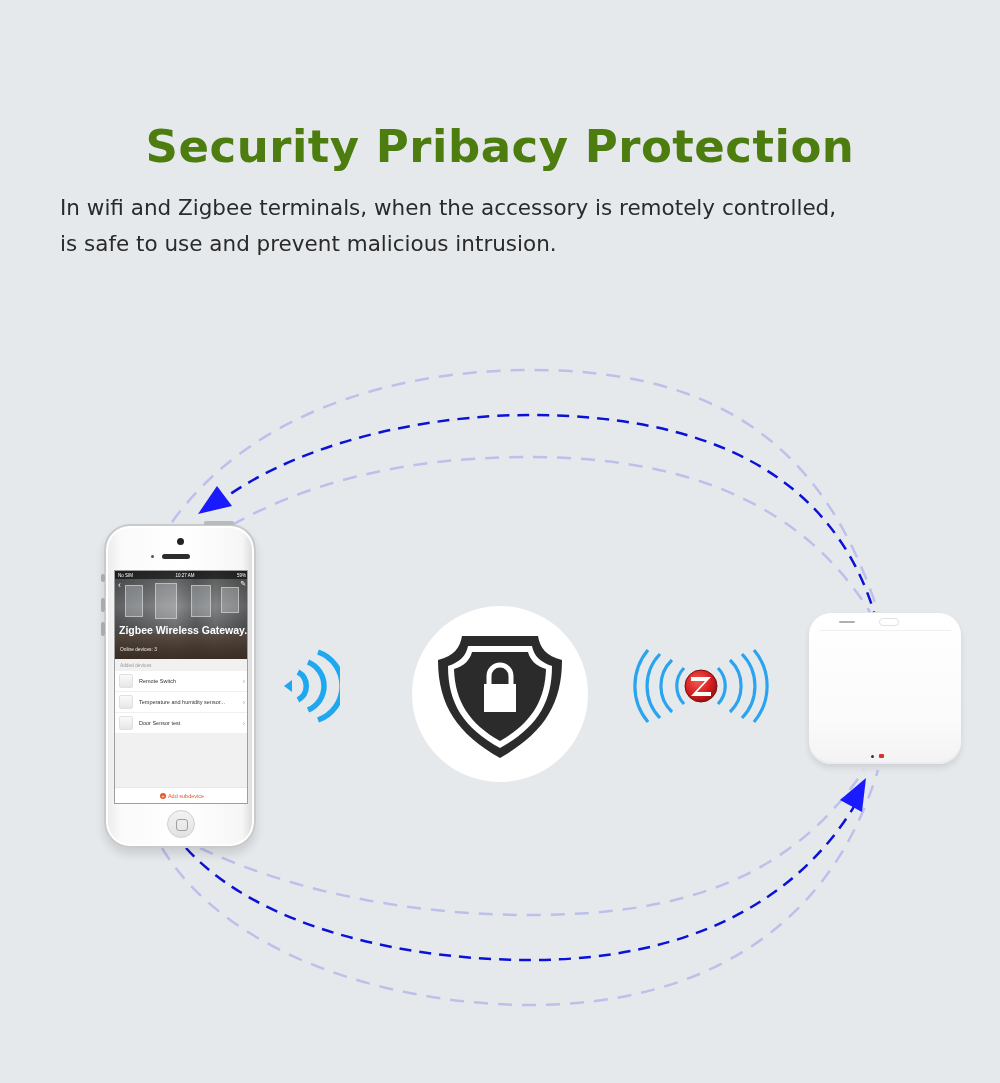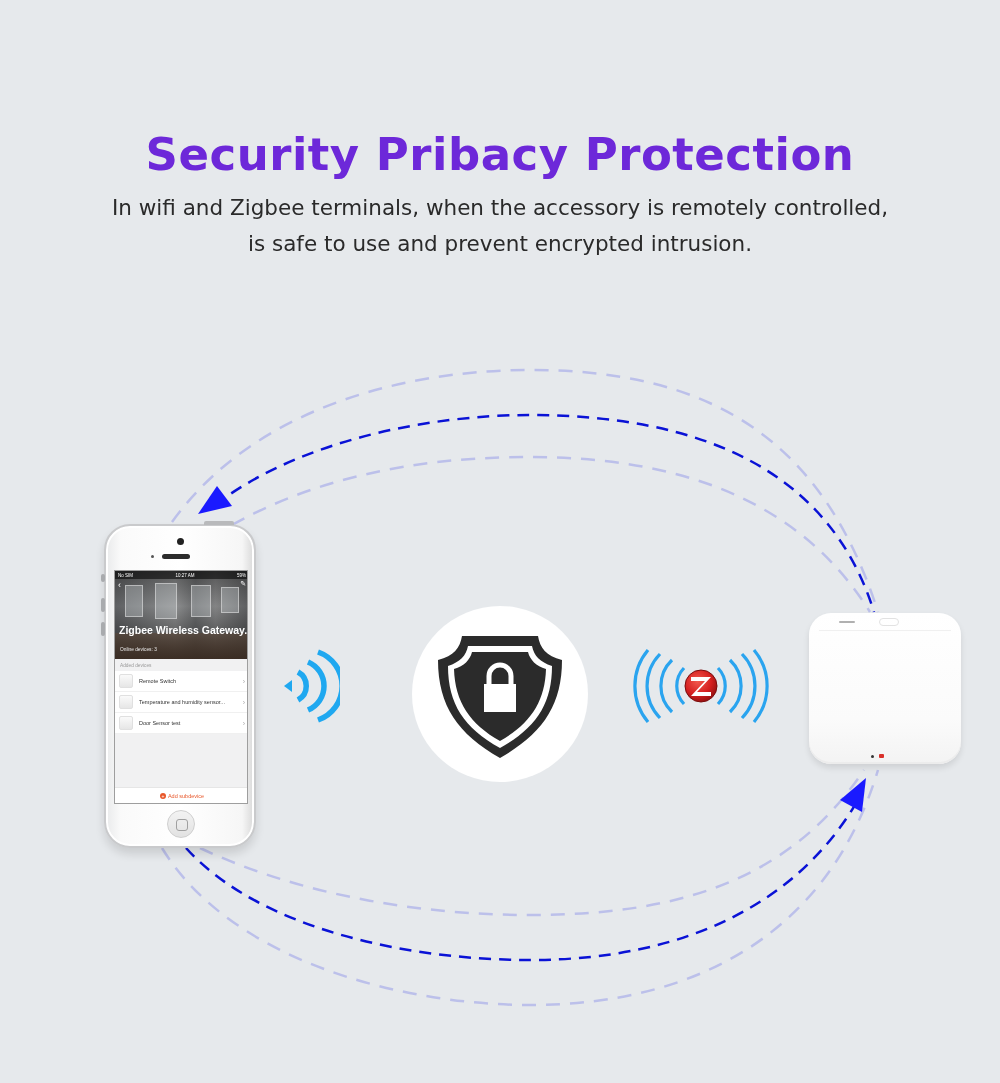--- a/index.html
+++ b/index.html
@@ -1,21 +1,21 @@
 <!DOCTYPE html>
 <html><head>
 <meta charset="utf-8">
 <style>
   * { box-sizing: border-box; margin: 0; padding: 0; }
   html, body { width: 1000px; height: 1083px; overflow: hidden; }
   body { background: #e6e9ec; font-family: "DejaVu Sans", "Liberation Sans", sans-serif; position: relative; color: #222; }
 
-  .title { position: absolute; left: 0; top: 128px; width: 1000px; text-align: center;
-    font-size: 45px; font-weight: bold; color: #6d28d9; letter-spacing: 0.5px; }
-  .desc { position: absolute; left: 60px; top: 190px; width: 880px; text-align: center;
+  .title { position: absolute; left: 0; top: 120px; width: 1000px; text-align: center;
+    font-size: 45px; font-weight: bold; color: #4d7c0f; letter-spacing: 0.5px; }
+  .desc { position: absolute; left: 60px; top: 190px; width: 880px; text-align: left;
     font-size: 21.5px; line-height: 36px; color: #2a2a2a; }
   .desc span { display: block; }
 
   svg.arcs { position: absolute; left: 0; top: 0; width: 1000px; height: 1083px; }
 
   
   .phone { position: absolute; left: 104px; top: 524px; width: 152px; height: 324px;
     background: linear-gradient(90deg, #e9eaeb 0%, #fafafa 10%, #ffffff 50%, #f6f6f6 92%, #d8d8d8 100%);
     border-radius: 26px; border: 2px solid #c9cacc;
     box-shadow: 0 6px 10px rgba(0,0,0,0.12), inset 0 0 0 2px #fff; }
@@ -71,21 +71,21 @@
   .gateway .btn { position: absolute; left: 70px; top: 5px; width: 20px; height: 8px; border: 1px solid #e2e2e2; border-radius: 4px; }
   .gateway .led1 { position: absolute; left: 62px; top: 142px; width: 3px; height: 3px; background: #333; border-radius: 50%; }
   .gateway .led2 { position: absolute; left: 70px; top: 141px; width: 5px; height: 4px; background: #d9312b; border-radius: 1px; }
 </style>
 </head>
 <body>
 
 <div class="title">Security Pribacy Protection</div>
 <div class="desc">
   <span>In wifi and Zigbee terminals, when the accessory is remotely controlled,</span>
-  <span>is safe to use and prevent encrypted intrusion.</span>
+  <span>is safe to use and prevent malicious intrusion.</span>
 </div>
 
 <svg class="arcs" viewBox="0 0 1000 1083">
   <g fill="none" stroke-linecap="butt">
 
     <path d="M172 522 C 260 400, 420 370, 530 370 C 700 370, 820 430, 878 612" stroke="#bcc0ea" stroke-width="2.5" stroke-dasharray="14 10"></path>
 
     <path d="M232 525 C 330 470, 440 457, 530 457 C 680 457, 800 500, 870 612" stroke="#bcc0ea" stroke-width="2.5" stroke-dasharray="14 10"></path>
 
     <path d="M215 505 C 300 440, 430 415, 530 415 C 700 415, 830 470, 874 612" stroke="#0a12d6" stroke-width="2.5" stroke-dasharray="12 8"></path>

